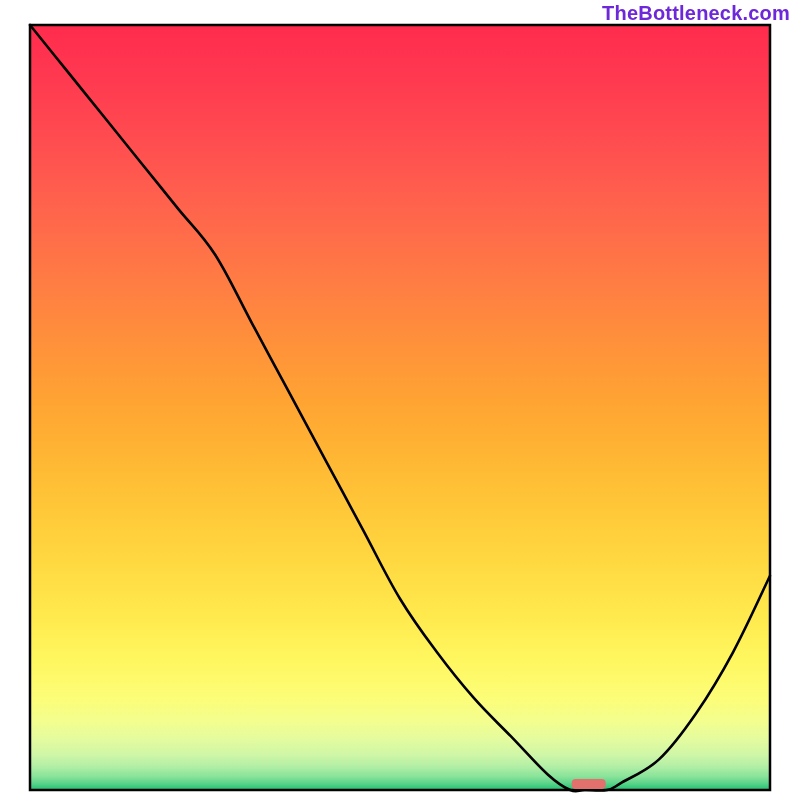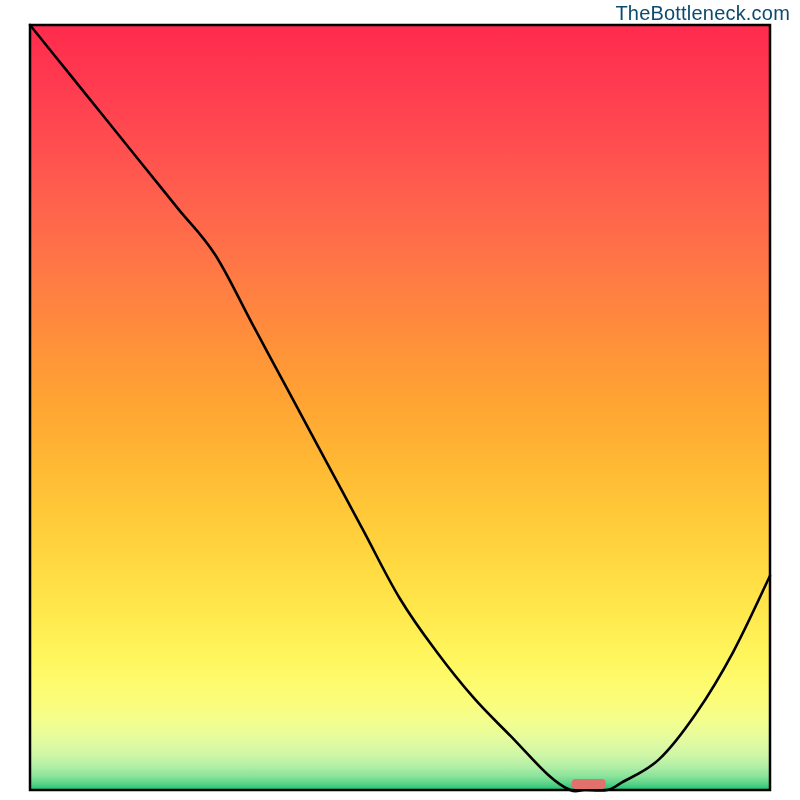--- a/index.html
+++ b/index.html
@@ -13,23 +13,23 @@
   }
   .wrap {
     position: relative;
     width: 800px;
     height: 800px;
   }
   .watermark {
     position: absolute;
     top: 2px;
     right: 10px;
-    color: #0c4a6e;
+    color: #6d28d9;
     font-size: 20px;
-    font-weight: 400;
+    font-weight: 700;
     letter-spacing: 0.2px;
     z-index: 10;
   }
   svg.chart {
     position: absolute;
     left: 0;
     top: 0;
     width: 800px;
     height: 800px;
     display: block;

